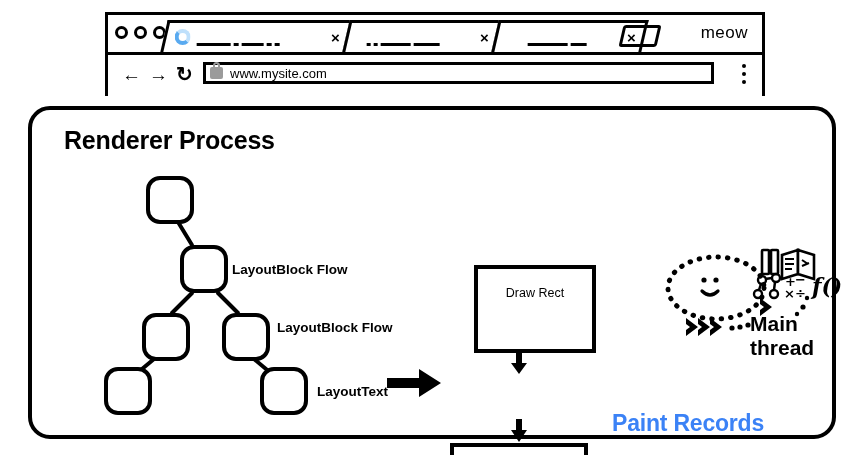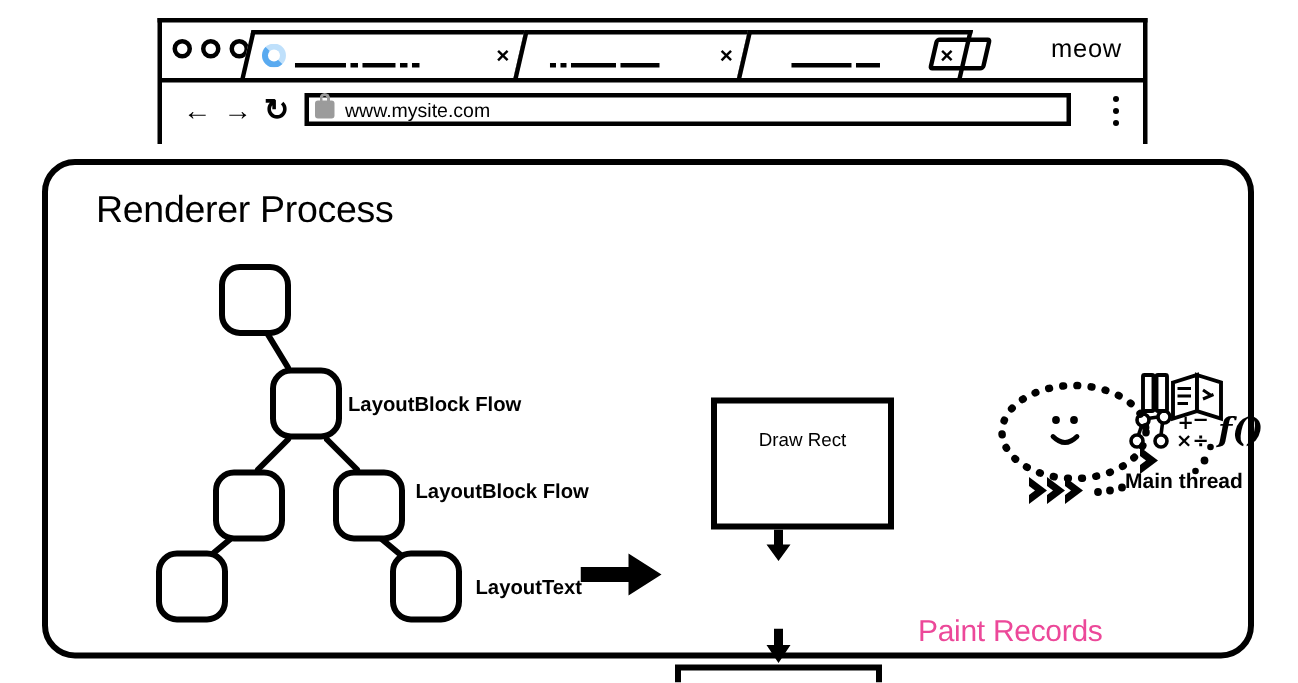--- a/index.html
+++ b/index.html
@@ -181,21 +181,21 @@
     width: 808px; height: 333px;
     border: 4px solid #000;
     border-radius: 22px;
     box-sizing: border-box;
     background: #fff;
   }
   #panel-title {
     position: absolute;
     left: 32px; top: 16px;
     font-size: 25px;
-    font-weight: normal;
+    font-weight: bold;
     color: #000;
     letter-spacing: -0.2px;
   }
 
   
   #tree {
     position: absolute;
     left: 0; top: 0;
     width: 808px; height: 333px;
     pointer-events: none;
@@ -243,31 +243,31 @@
 
   
   #doodle {
     position: absolute;
     left: 632px; top: 138px;
     width: 190px; height: 95px;
   }
   #mainthread-label {
     position: absolute;
     left: 718px; top: 202px;
-    font-size: 14px;
+    font-size: 21px;
     font-weight: bold;
     color: #000;
   }
 
   #paint-records-label {
     position: absolute;
     left: 580px; top: 300px;
-    font-size: 20px;
-    font-weight: normal;
-    color: #ec4899;
+    font-size: 23px;
+    font-weight: bold;
+    color: #3b82f6;
     letter-spacing: -0.2px;
   }
 
   #watermark {
     position: absolute;
     right: 22px; bottom: 18px;
     font-size: 17px;
     color: #c9c9c9;
     font-family: "DejaVu Sans", sans-serif;
     white-space: nowrap;

